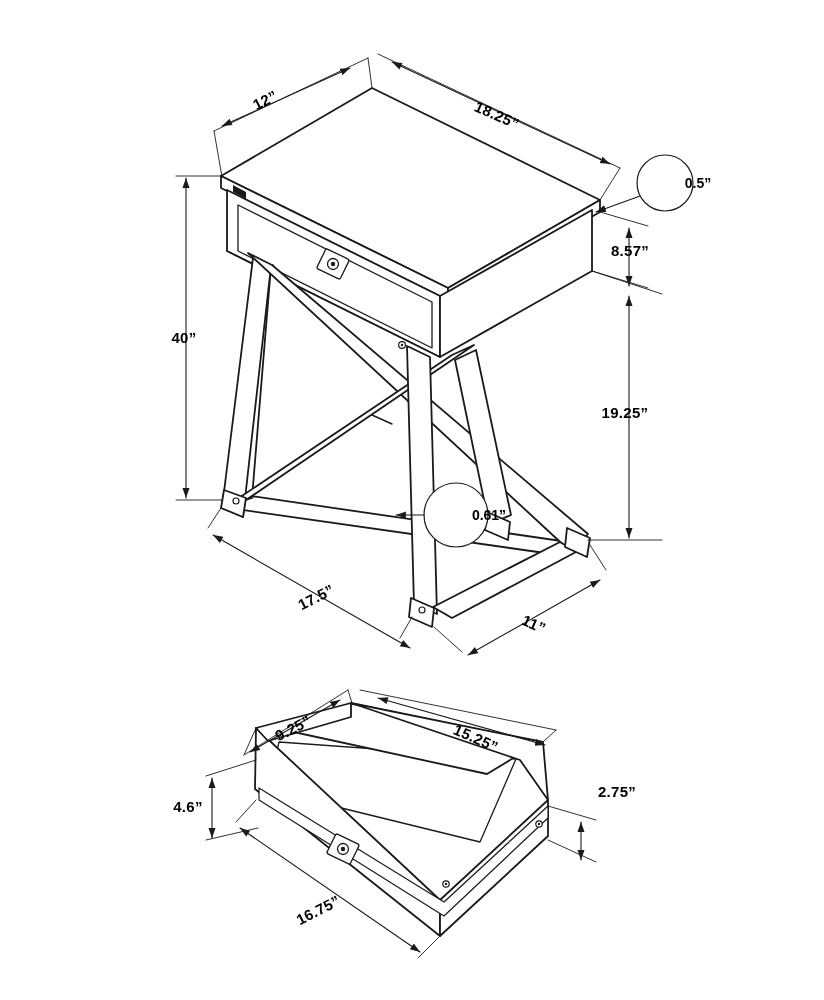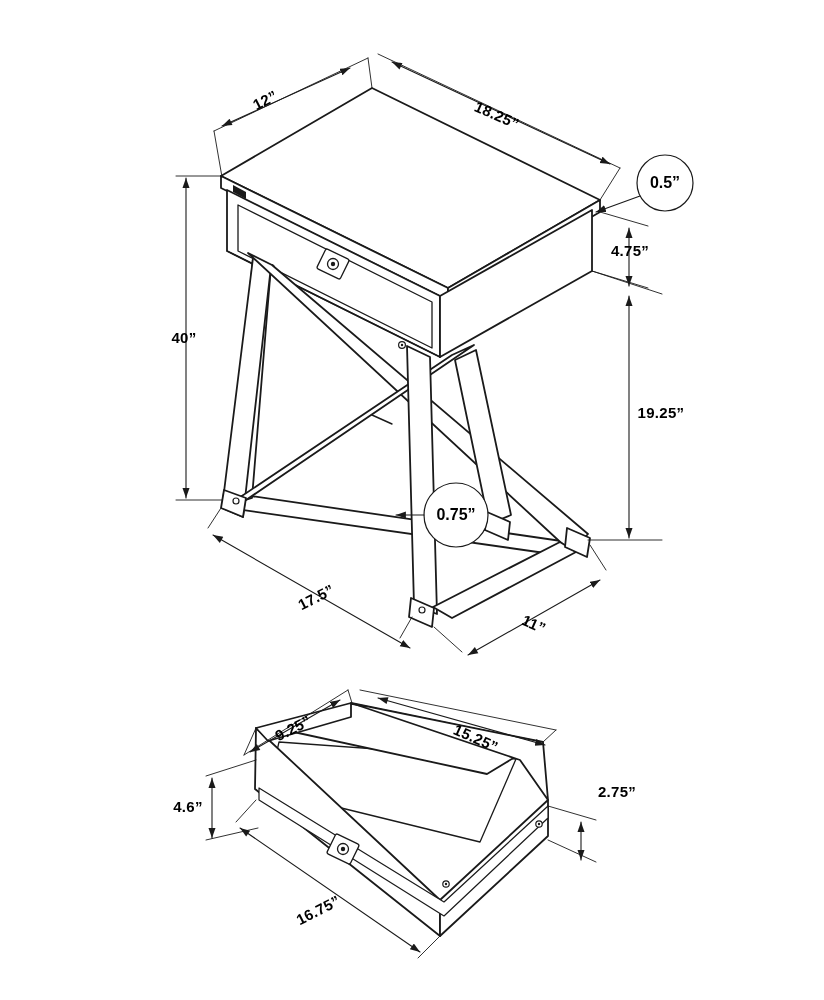--- a/index.html
+++ b/index.html
@@ -32,25 +32,26 @@
     font-size: 15px;
     font-weight: 700;
     color: #000000;
     white-space: nowrap;
     transform-origin: center center;
     letter-spacing: 0.3px;
   }
   .callout-label {
     position: absolute;
     font-family: "Liberation Sans", sans-serif;
-    font-size: 16px;
+    font-size: 14px;
     font-weight: 700;
     color: #000000;
     white-space: nowrap;
     text-align: center;
+    margin-left: 33px;
   }
 </style>
 </head>
 <body>
 
 <div id="diagram-root">
 
   <svg id="drawing" viewBox="0 0 824 1000">
     <defs>
       <marker id="arrow" markerWidth="10" markerHeight="10" refX="9" refY="3.2" orient="auto" markerUnits="strokeWidth">
@@ -216,27 +217,27 @@
 
     </g>
   </svg>
 
   <div class="dim-label" style="left:265px; top:100px; transform:translate(-50%,-50%) rotate(-27deg);">12”</div>
 
   <div class="dim-label" style="left:497px; top:115px; transform:translate(-50%,-50%) rotate(24deg);">18.25”</div>
 
   <div class="callout-label" style="left:665px; top:183px; transform:translate(-50%,-50%);">0.5”</div>
 
-  <div class="dim-label" style="left:630px; top:250px; transform:translate(-50%,-50%);">4.75”</div>
+  <div class="dim-label" style="left:630px; top:250px; transform:translate(-50%,-50%);">8.57”</div>
 
   <div class="dim-label" style="left:184px; top:337px; transform:translate(-50%,-50%);">40”</div>
 
-  <div class="dim-label" style="left:625px; top:412px; transform:translate(-50%,-50%);margin-left:36px;">19.25”</div>
-
-  <div class="callout-label" style="left:456px; top:515px; transform:translate(-50%,-50%);">0.75”</div>
+  <div class="dim-label" style="left:625px; top:412px; transform:translate(-50%,-50%);">19.25”</div>
+
+  <div class="callout-label" style="left:456px; top:515px; transform:translate(-50%,-50%);">0.61”</div>
 
   <div class="dim-label" style="left:316px; top:597px; transform:translate(-50%,-50%) rotate(-27deg);">17.5”</div>
 
   <div class="dim-label" style="left:534px; top:624px; transform:translate(-50%,-50%) rotate(24deg);">11”</div>
 
   <div class="dim-label" style="left:293px; top:728px; transform:translate(-50%,-50%) rotate(-27deg);">9.25”</div>
 
   <div class="dim-label" style="left:476px; top:738px; transform:translate(-50%,-50%) rotate(24deg);">15.25”</div>
 
   <div class="dim-label" style="left:188px; top:806px; transform:translate(-50%,-50%);">4.6”</div>

